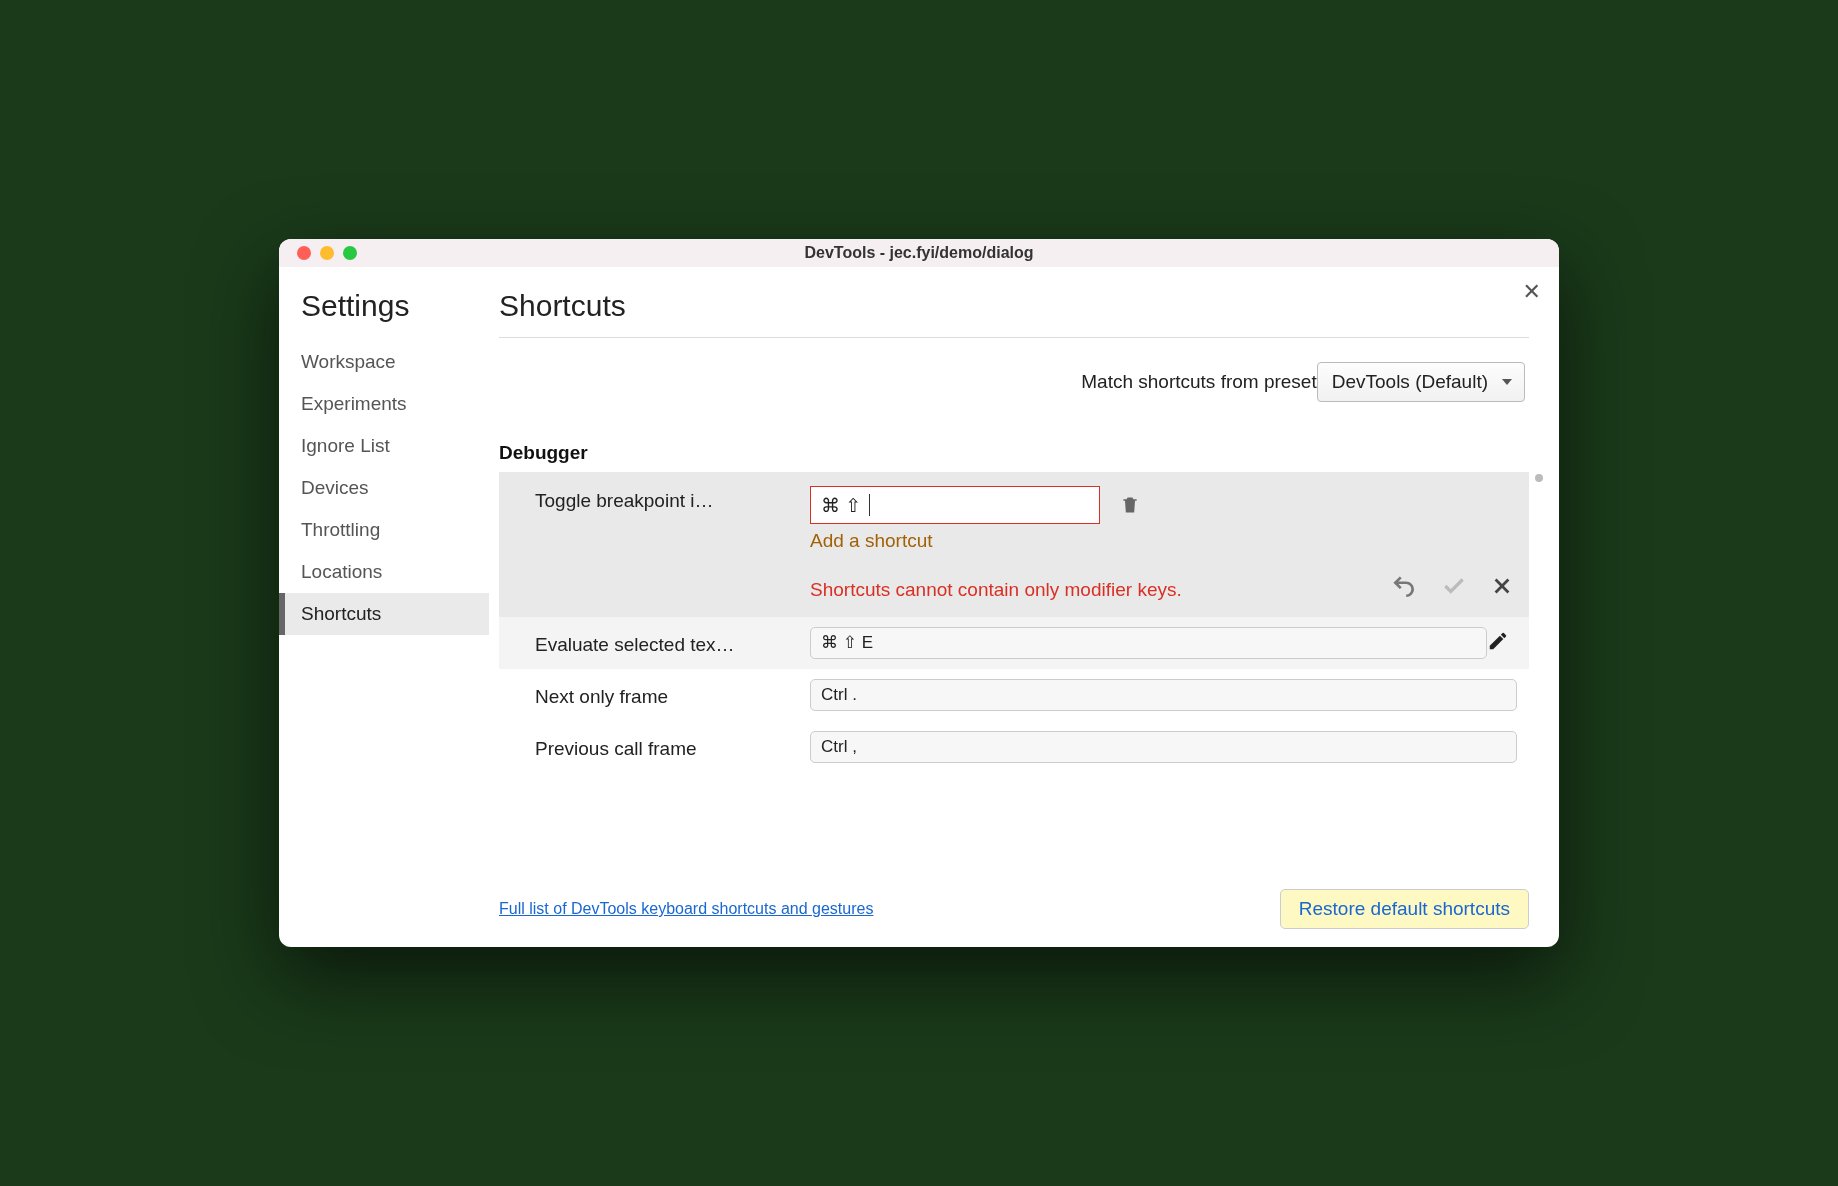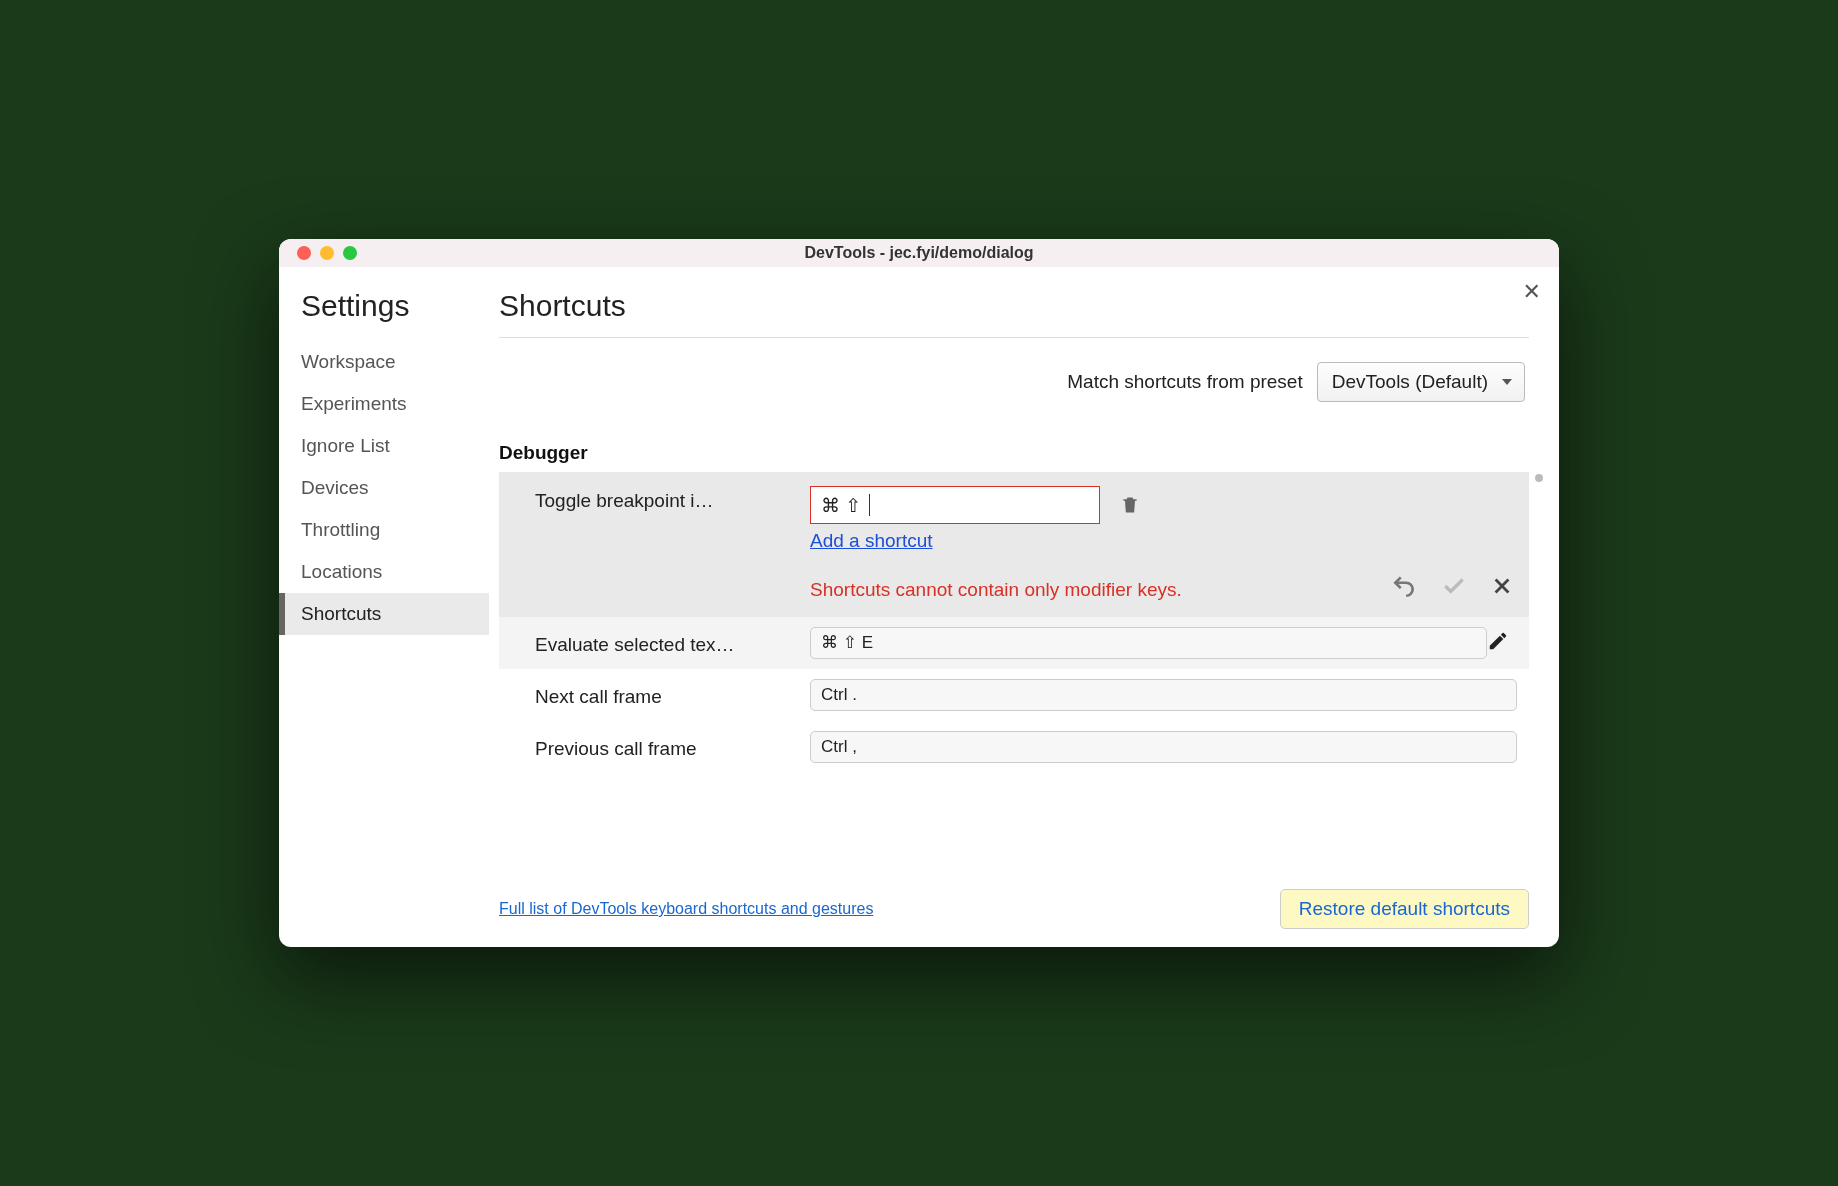--- a/index.html
+++ b/index.html
@@ -98,21 +98,20 @@
   }
   .hr {
     border: none;
     border-top: 1px solid #ddd;
     margin-bottom: 24px;
   }
   .preset-row {
     display: flex;
     justify-content: flex-end;
     align-items: center;
-    gap: 14px;
     margin-bottom: 40px;
     padding-right: 4px;
   }
   .preset-label {
     font-size: 19px;
     color: #222;
   }
   .preset-select {
     border: 1px solid #bbb;
     border-radius: 4px;
@@ -201,22 +200,21 @@
     gap: 20px;
   }
   .icon-btn {
     color: #555;
     cursor: pointer;
     display: inline-flex;
     align-items: center;
     justify-content: center;
   }
   .add-link {
-    color: #1d4ed8;
-    text-decoration: underline;
+    color: #a16207;
     font-size: 19px;
     cursor: pointer;
     width: fit-content;
   }
   .error-text {
     color: #d93025;
     font-size: 19px;
     max-width: 420px;
     line-height: 1.3;
     margin-top: 20px;
@@ -359,21 +357,21 @@
           <div class="row-single-action">
             <span class="icon-btn">
               <svg width="22" height="22" viewBox="0 0 24 24" fill="#222">
                   <path d="M3 17.25V21h3.75L17.81 9.94l-3.75-3.75L3 17.25zM20.71 7.04a1 1 0 0 0 0-1.41l-2.34-2.34a1 1 0 0 0-1.41 0l-1.83 1.83 3.75 3.75 1.83-1.83z"></path>
                 </svg>
             </span>
           </div>
         </div>
 
         <div class="row">
-          <div class="row-label">Next call frame</div>
+          <div class="row-label">Next only frame</div>
           <div class="row-middle">
             <span class="kbd">Ctrl .</span>
           </div>
         </div>
 
         <div class="row">
           <div class="row-label">Previous call frame</div>
           <div class="row-middle">
             <span class="kbd">Ctrl ,</span>
           </div>

